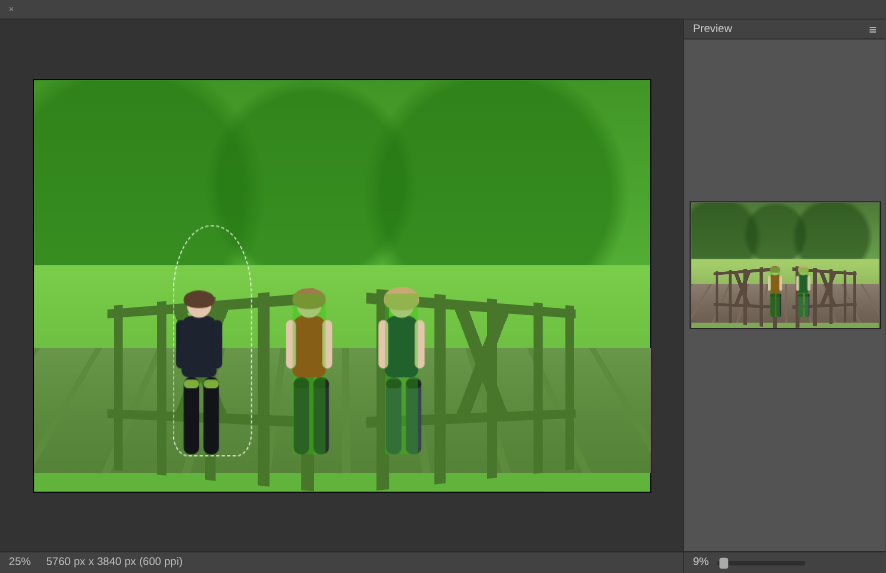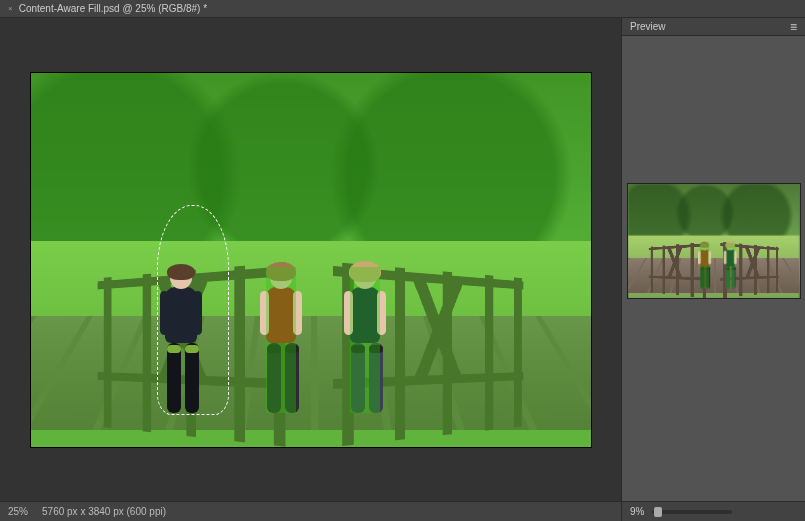--- a/index.html
+++ b/index.html
@@ -171,21 +171,20 @@
     display:flex; align-items:center; gap:8px; padding:0 8px;
   }
   .slider { flex:0 0 80px; height:4px; background:#2e2e2e; position:relative; border-radius:2px; }
   .slider .knob { position:absolute; left:2px; top:-3px; width:8px; height:10px; background:#aaa; border-radius:2px; }
 </style>
 </head>
 <body>
 
 <div class="titlebar">
   <span class="close">×</span>
-  <span>Content-Aware Fill.psd @ 25% (RGB/8#) *</span>
 </div>
 
 <div class="main">
 
   <div class="canvas-area">
     <div class="canvas-stage">
       <div class="doc">
         <div class="sky"></div>
         <div class="trees"></div>
         <div class="grass"></div>

